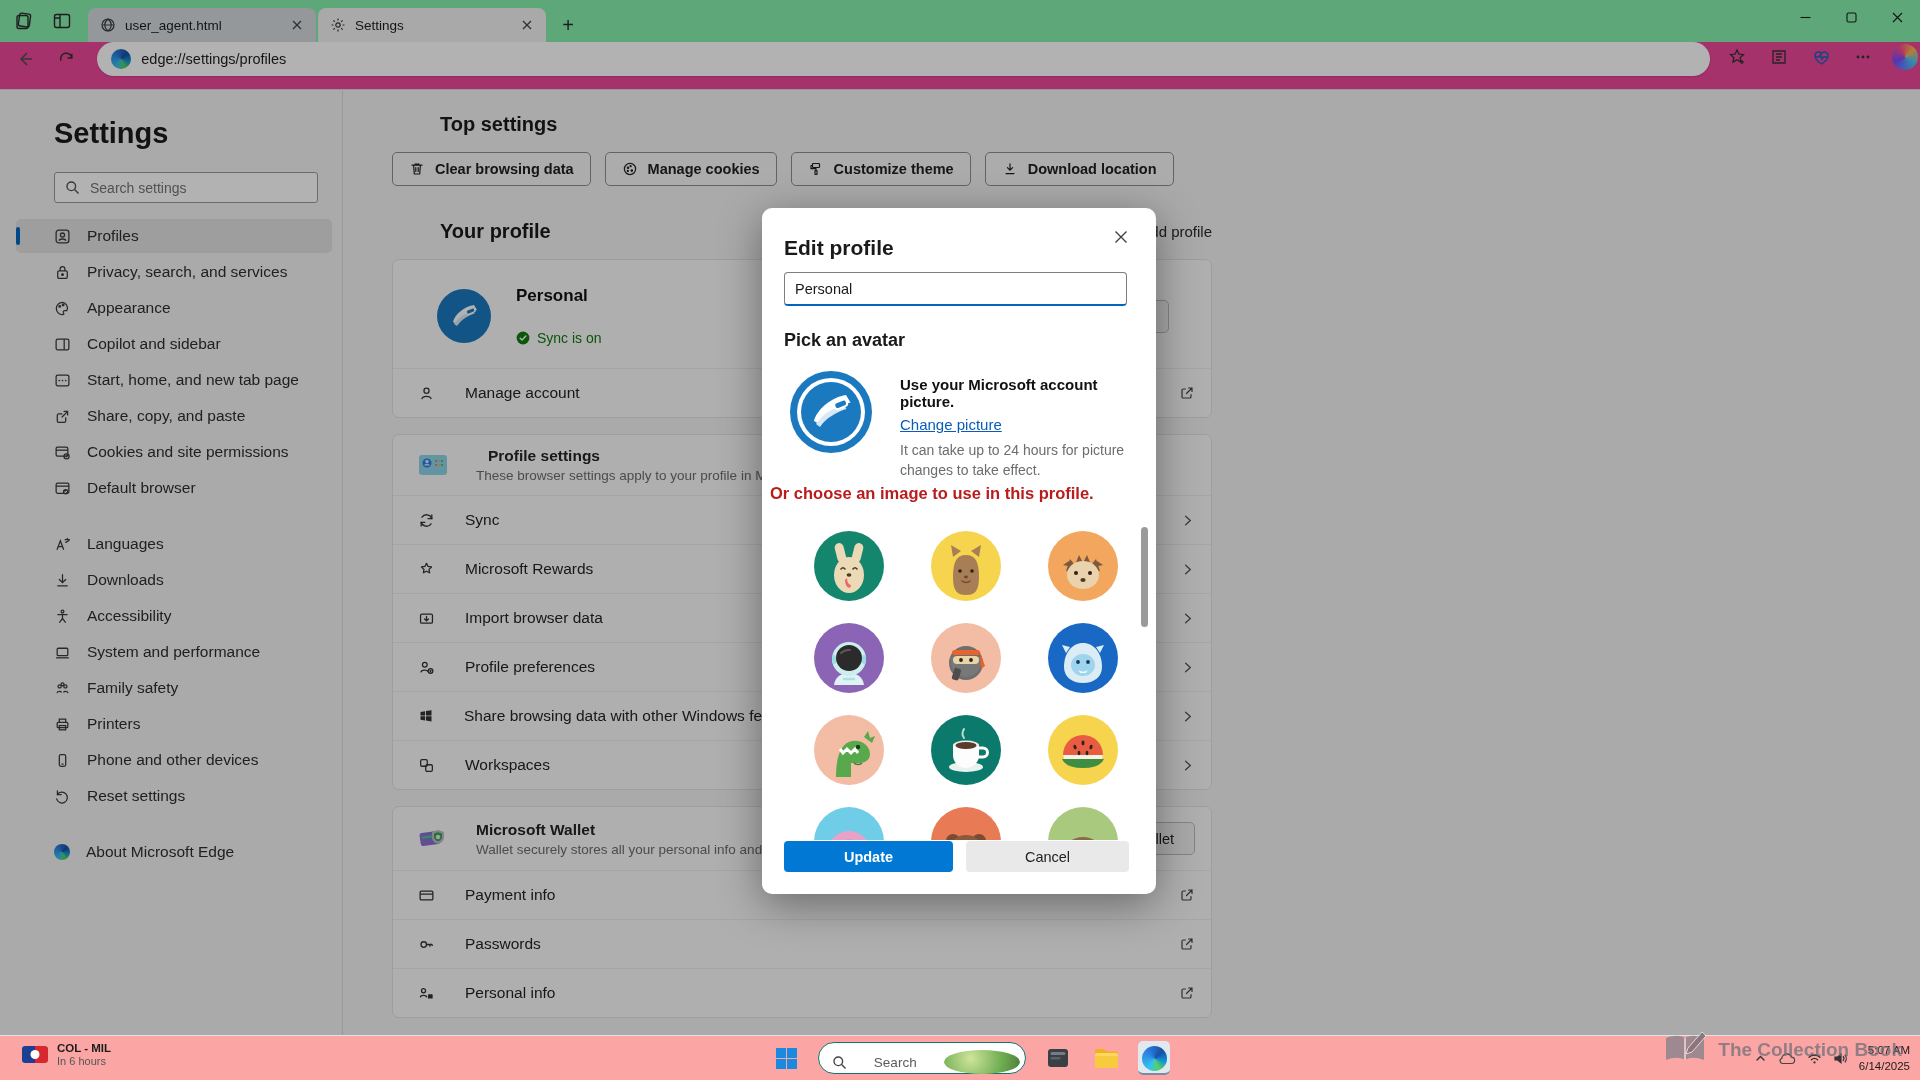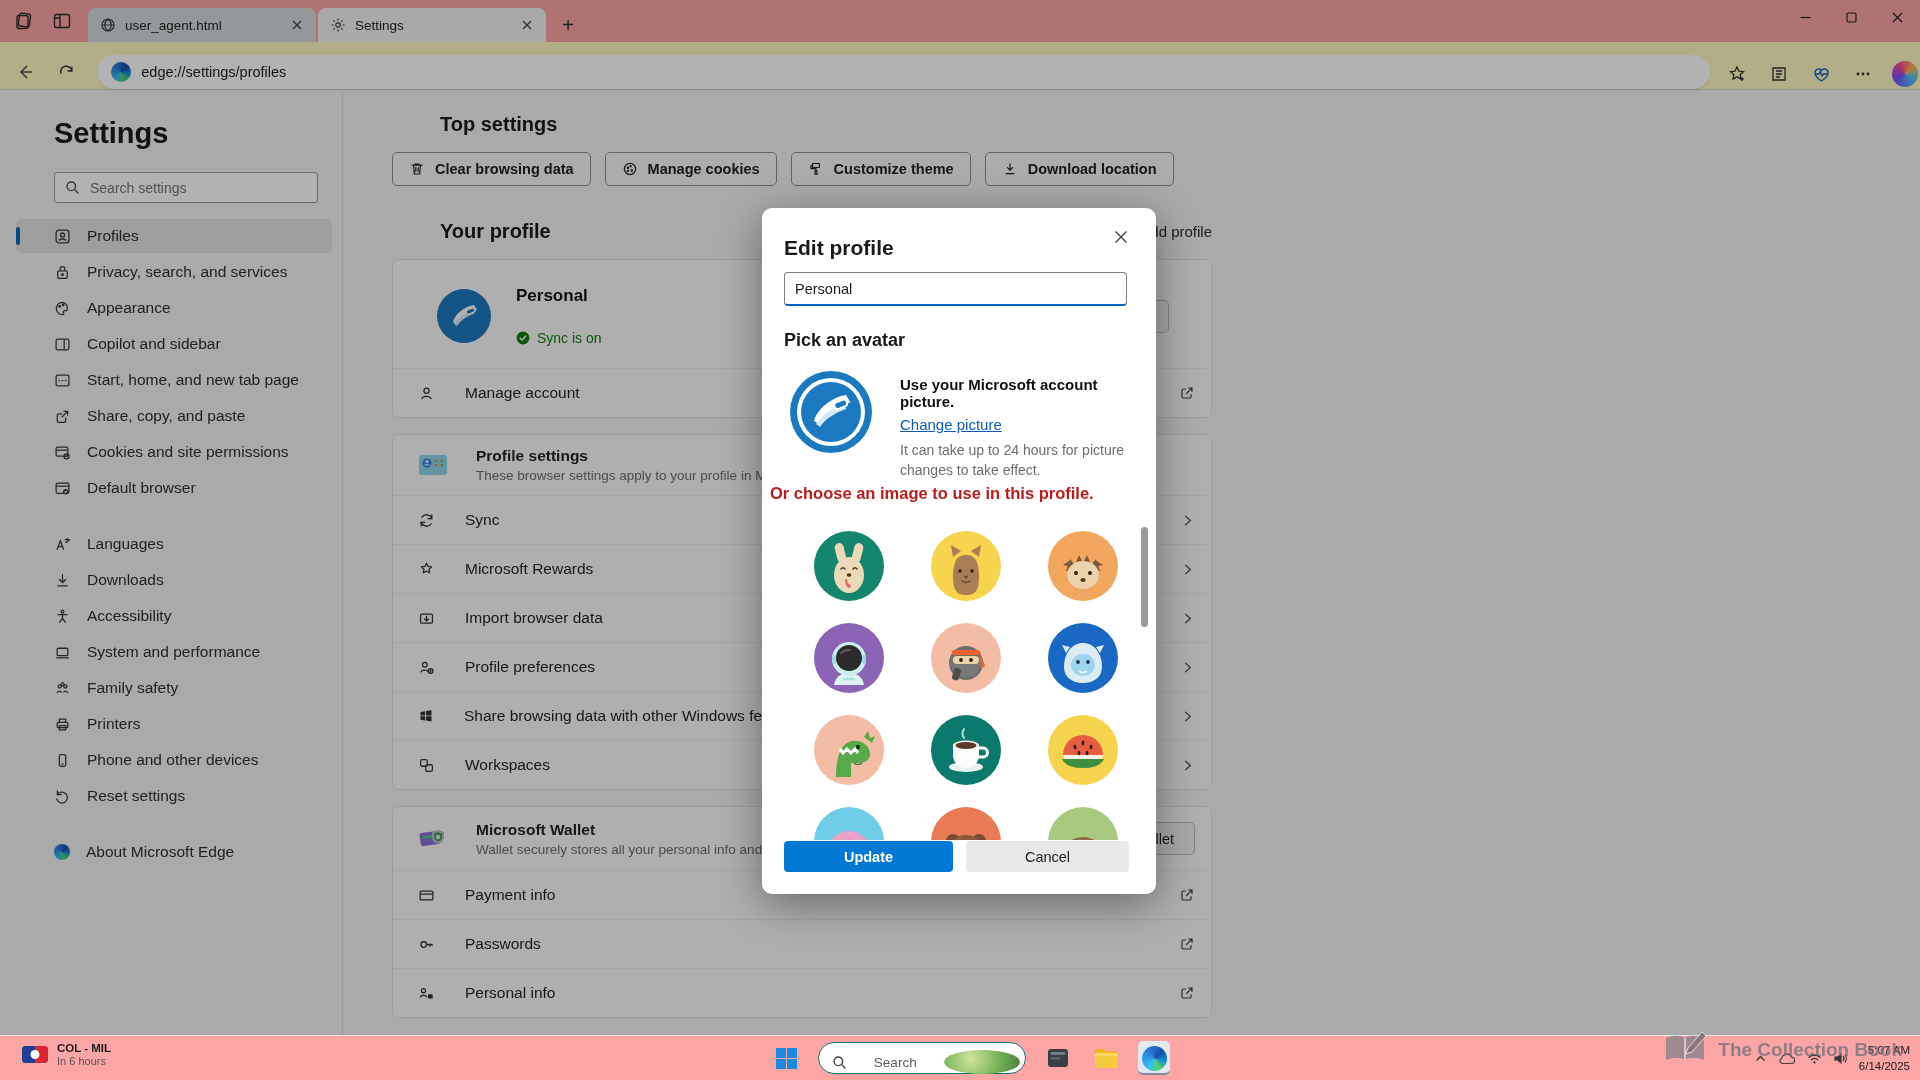--- a/index.html
+++ b/index.html
@@ -2,36 +2,36 @@
 <html><head>
 <meta charset="utf-8">
 <style>
   * { margin:0; padding:0; box-sizing:border-box; }
   html,body { width:1920px; height:1080px; overflow:hidden;
     font-family:"Liberation Sans","DejaVu Sans",sans-serif; }
   body { position:relative; background:#f4f4f4; }
   svg { display:block; }
 
   
-  .titlebar { position:absolute; left:0; top:0; width:1920px; height:42px; background:#fca5a5;
+  .titlebar { position:absolute; left:0; top:0; width:1920px; height:42px; background:#86efac;
     display:flex; align-items:flex-end; }
   .tb-icons { display:flex; gap:18px; align-items:center; height:42px; padding:0 16px 0 14px; }
   .tab { position:relative; display:flex; align-items:center; gap:9px; width:228px; height:34px;
     border-radius:8px 8px 0 0; padding:0 10px 0 12px; font-size:13.5px; color:#1d1d1d; }
   .tab.inactive { background:#d6dade; margin-right:2px; }
   .tab.active { background:#f3f3f3; }
   .tab .title { flex:1; white-space:nowrap; overflow:hidden; }
   .tab .close { width:18px; height:18px; border-radius:4px; display:flex; align-items:center; justify-content:center; }
   .newtab { width:28px; height:28px; margin:0 0 3px 8px; display:flex; align-items:center; justify-content:center;
     font-size:20px; color:#2b2b2b; }
   .wincontrols { position:absolute; right:0; top:0; height:34px; display:flex; }
   .wincontrols div { width:46px; height:34px; display:flex; align-items:center; justify-content:center; }
 
-  .addressbar { position:absolute; left:0; top:42px; width:1920px; height:48px; background:#fef9c3;
-    display:flex; align-items:flex-end; border-bottom:1px solid #d9d9d9; }
+  .addressbar { position:absolute; left:0; top:42px; width:1920px; height:48px; background:#ec4899;
+    display:flex; align-items:flex-start; border-bottom:1px solid #d9d9d9; }
   .nav-ico { width:34px; height:34px; display:flex; align-items:center; justify-content:center; margin-left:8px; border-radius:5px; }
   .urlbox { display:flex; align-items:center; gap:10px; height:34px; width:1630px; margin-left:14px;
     background:#ffffff; border-radius:17px; padding:0 14px; box-shadow:0 1px 2px rgba(0,0,0,.12); }
   .urlbox .url { font-size:14.5px; color:#1f1f1f; }
   .ab-right { display:flex; align-items:center; gap:12px; margin-left:12px; }
   .ab-ico { width:30px; height:30px; display:flex; align-items:center; justify-content:center; border-radius:5px; }
 
   
   .page { position:absolute; left:0; top:91px; width:1920px; height:944px; background:#f4f4f4; }
   .sidebar { position:absolute; left:6px; top:0; width:337px; height:944px; border-right:1px solid #dcdcdc; }
@@ -468,21 +468,21 @@
             <circle cx="9" cy="8.6" r="1.8" fill="#cfe6ff"></circle>
             <path d="M5.8 12.6c.7-2 5.7-2 6.4 0z" fill="#cfe6ff"></path>
             <circle cx="18" cy="8" r="0.9" fill="#e8604c"></circle>
             <circle cx="21" cy="8" r="0.9" fill="#f2b02c"></circle>
             <circle cx="24" cy="8" r="0.9" fill="#3fa14c"></circle>
             <circle cx="18" cy="12" r="0.9" fill="#e8604c"></circle>
             <circle cx="21" cy="12" r="0.9" fill="#f2b02c"></circle>
             <circle cx="24" cy="12" r="0.9" fill="#3fa14c"></circle>
           </svg>
         <div style="margin-left:28px">
-          <div class="lbl b" style="margin-left:0">Profile settings</div>
+          <div class="lbl b" style="margin-left:12px">Profile settings</div>
           <div class="sub">These browser settings apply to your profile in Micros</div>
         </div>
       </div>
       <div class="row">
         <svg width="17" height="17" viewBox="0 0 16 16" fill="none" stroke="#333" stroke-width="1.2" stroke-linecap="round">
             <path d="M13 6.3A5.2 5.2 0 003.7 4.9M3 9.7A5.2 5.2 0 0012.3 11.1"></path>
             <path d="M13 2.8v3.5h-3.5M3 13.2V9.7h3.5"></path>
           </svg>
         <span class="lbl">Sync</span>
           <span class="spacer"></span>

